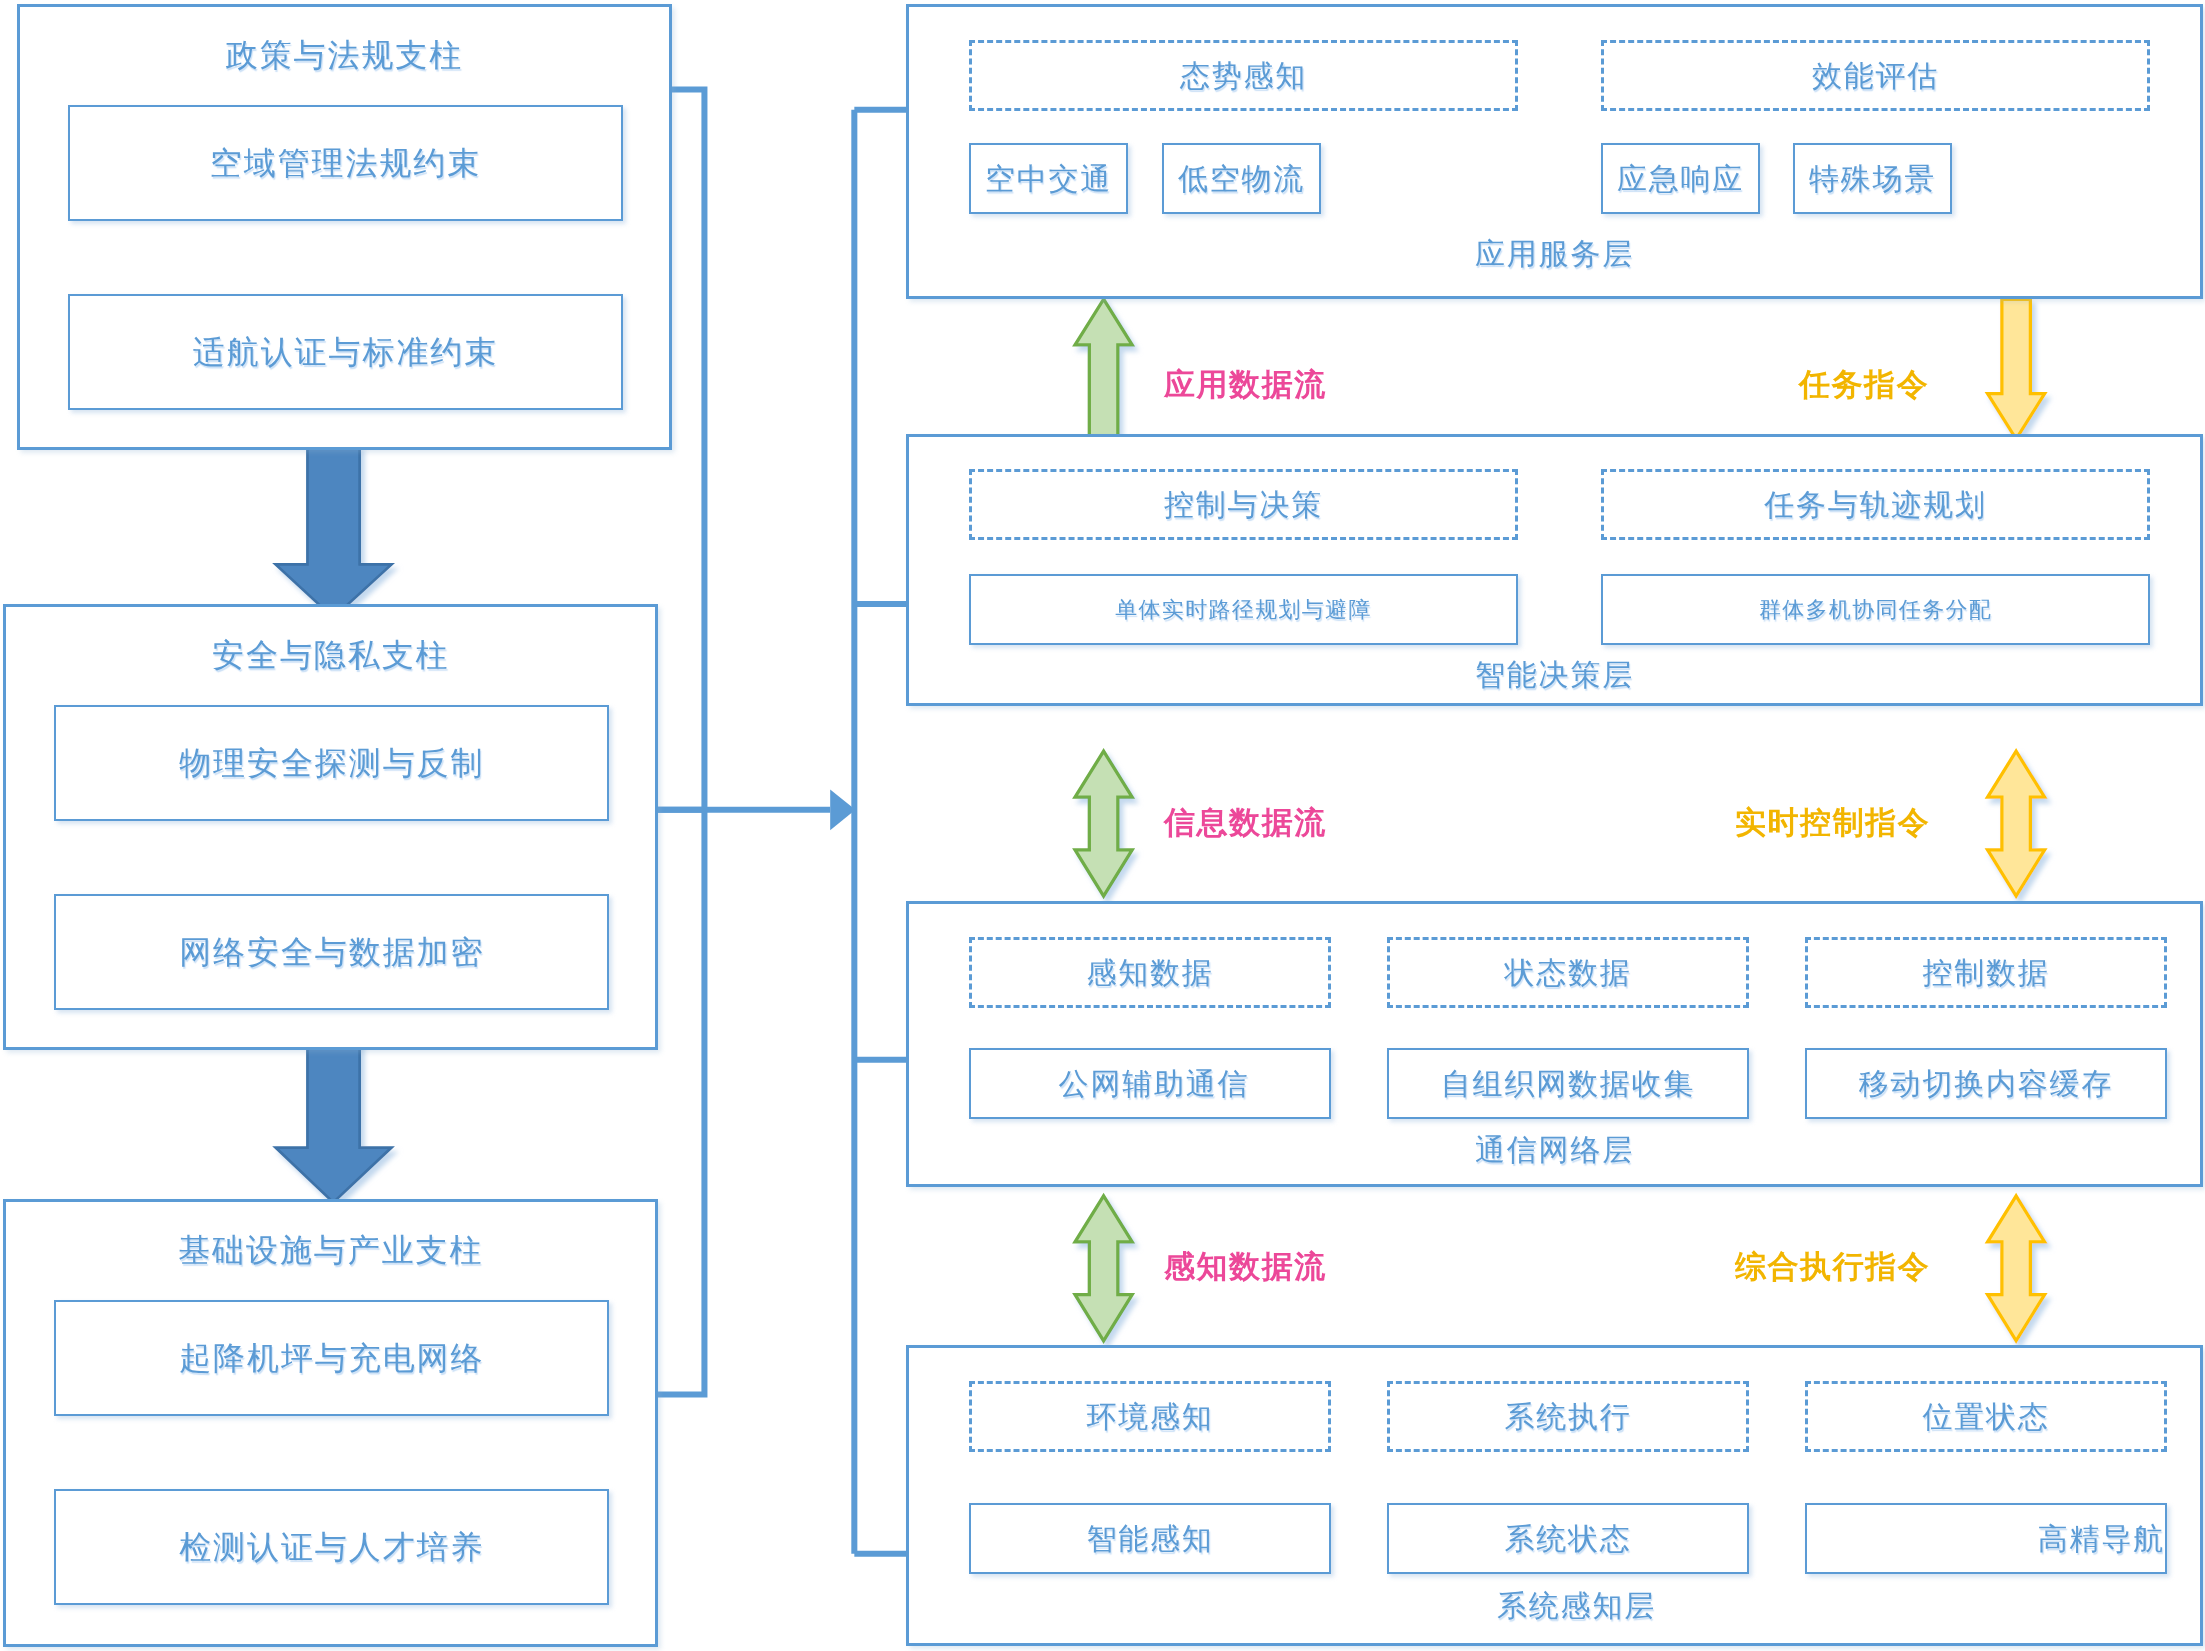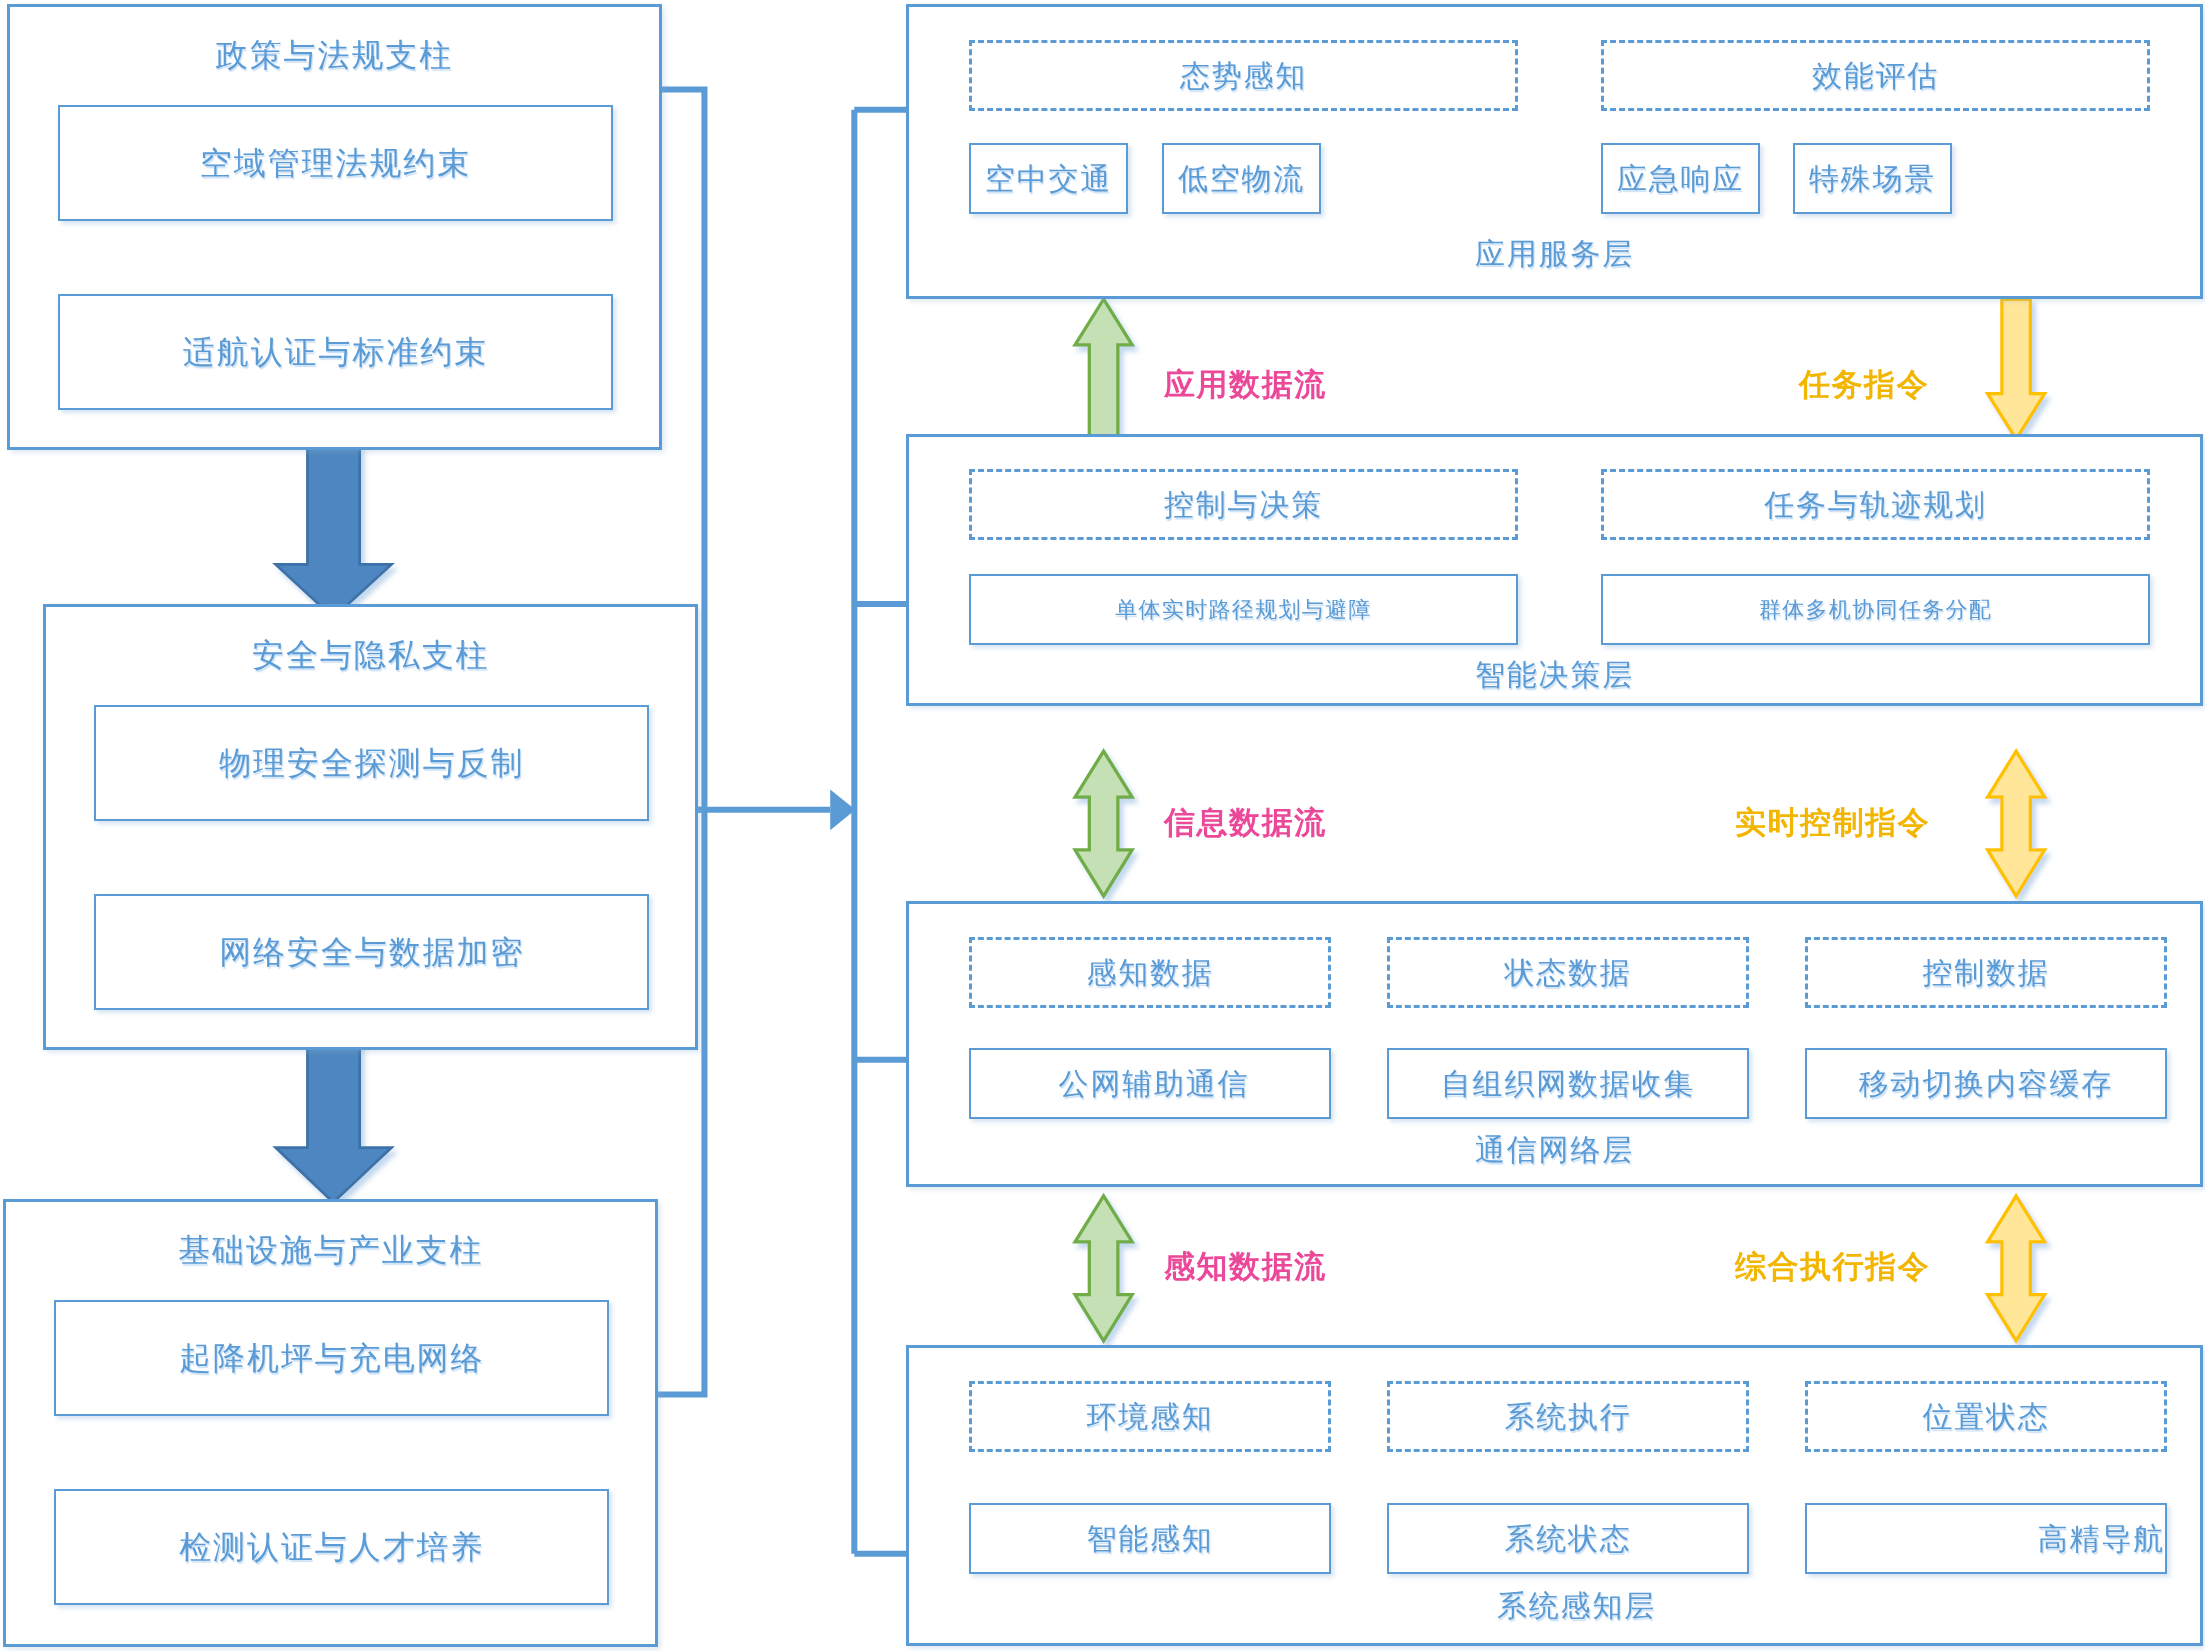--- a/index.html
+++ b/index.html
@@ -130,33 +130,33 @@
     </g>
 
     <g filter="url(#sh)">
       <polygon points="2010,2178 2062,2262 2036,2262 2036,2358 2062,2358 2010,2442 1958,2358 1984,2358 1984,2262 1958,2262" fill="#C5E0B4" stroke="#70AD47" stroke-width="6"></polygon>
     </g>
     <g filter="url(#sh)">
       <polygon points="3672,2178 3724,2262 3698,2262 3698,2358 3724,2358 3672,2442 3620,2358 3646,2358 3646,2262 3620,2262" fill="#FFE699" stroke="#FFC000" stroke-width="6"></polygon>
     </g>
   </svg>
 
-  <div class="panel" style="left:7px; top:4.4px; width:655px; height:446px;">
+  <div class="panel" style="left:17px; top:4.4px; width:655px; height:446px;">
     <div class="panel-title" style="top:26px; height:44px;">
       <span class="lbl t-pillar-title">政策与法规支柱</span>
     </div>
     <div class="inner-box" style="left:48px; top:98px; width:555px; height:116px;">
       <span class="lbl t-pillar-item">空域管理法规约束</span>
     </div>
     <div class="inner-box" style="left:48px; top:287px; width:555px; height:116px;">
       <span class="lbl t-pillar-item">适航认证与标准约束</span>
     </div>
   </div>
 
-  <div class="panel" style="left:3.3px; top:604px; width:655px; height:446px;margin-left:40px;">
+  <div class="panel" style="left:3.3px; top:604px; width:655px; height:446px;">
     <div class="panel-title" style="top:26px; height:44px;">
       <span class="lbl t-pillar-title">安全与隐私支柱</span>
     </div>
     <div class="inner-box" style="left:48px; top:98px; width:555px; height:116px;">
       <span class="lbl t-pillar-item">物理安全探测与反制</span>
     </div>
     <div class="inner-box" style="left:48px; top:287px; width:555px; height:116px;">
       <span class="lbl t-pillar-item">网络安全与数据加密</span>
     </div>
   </div>

